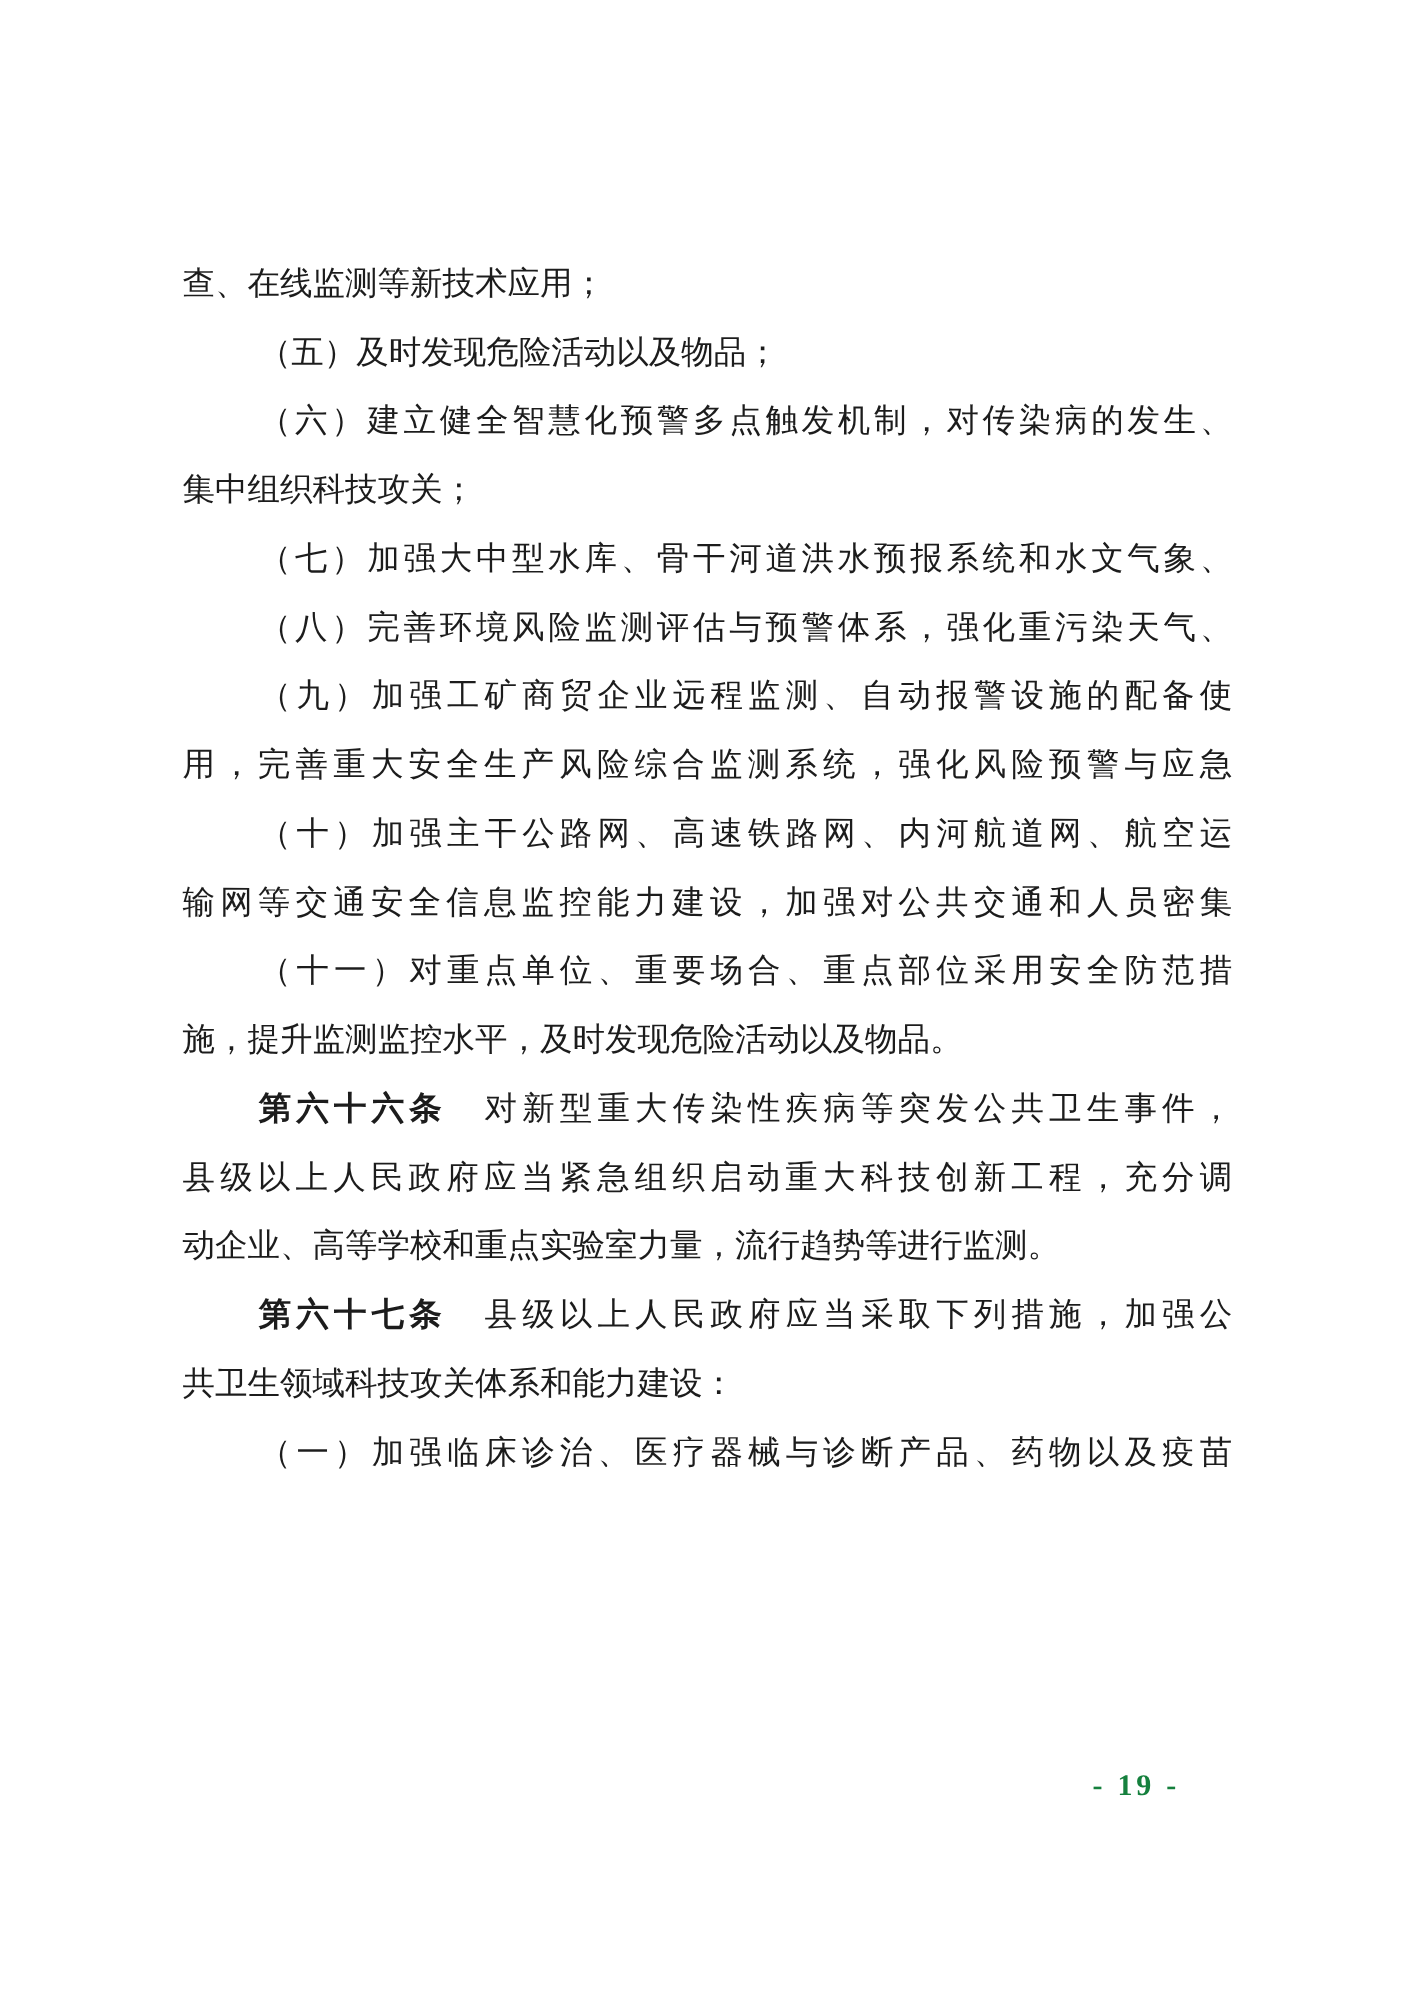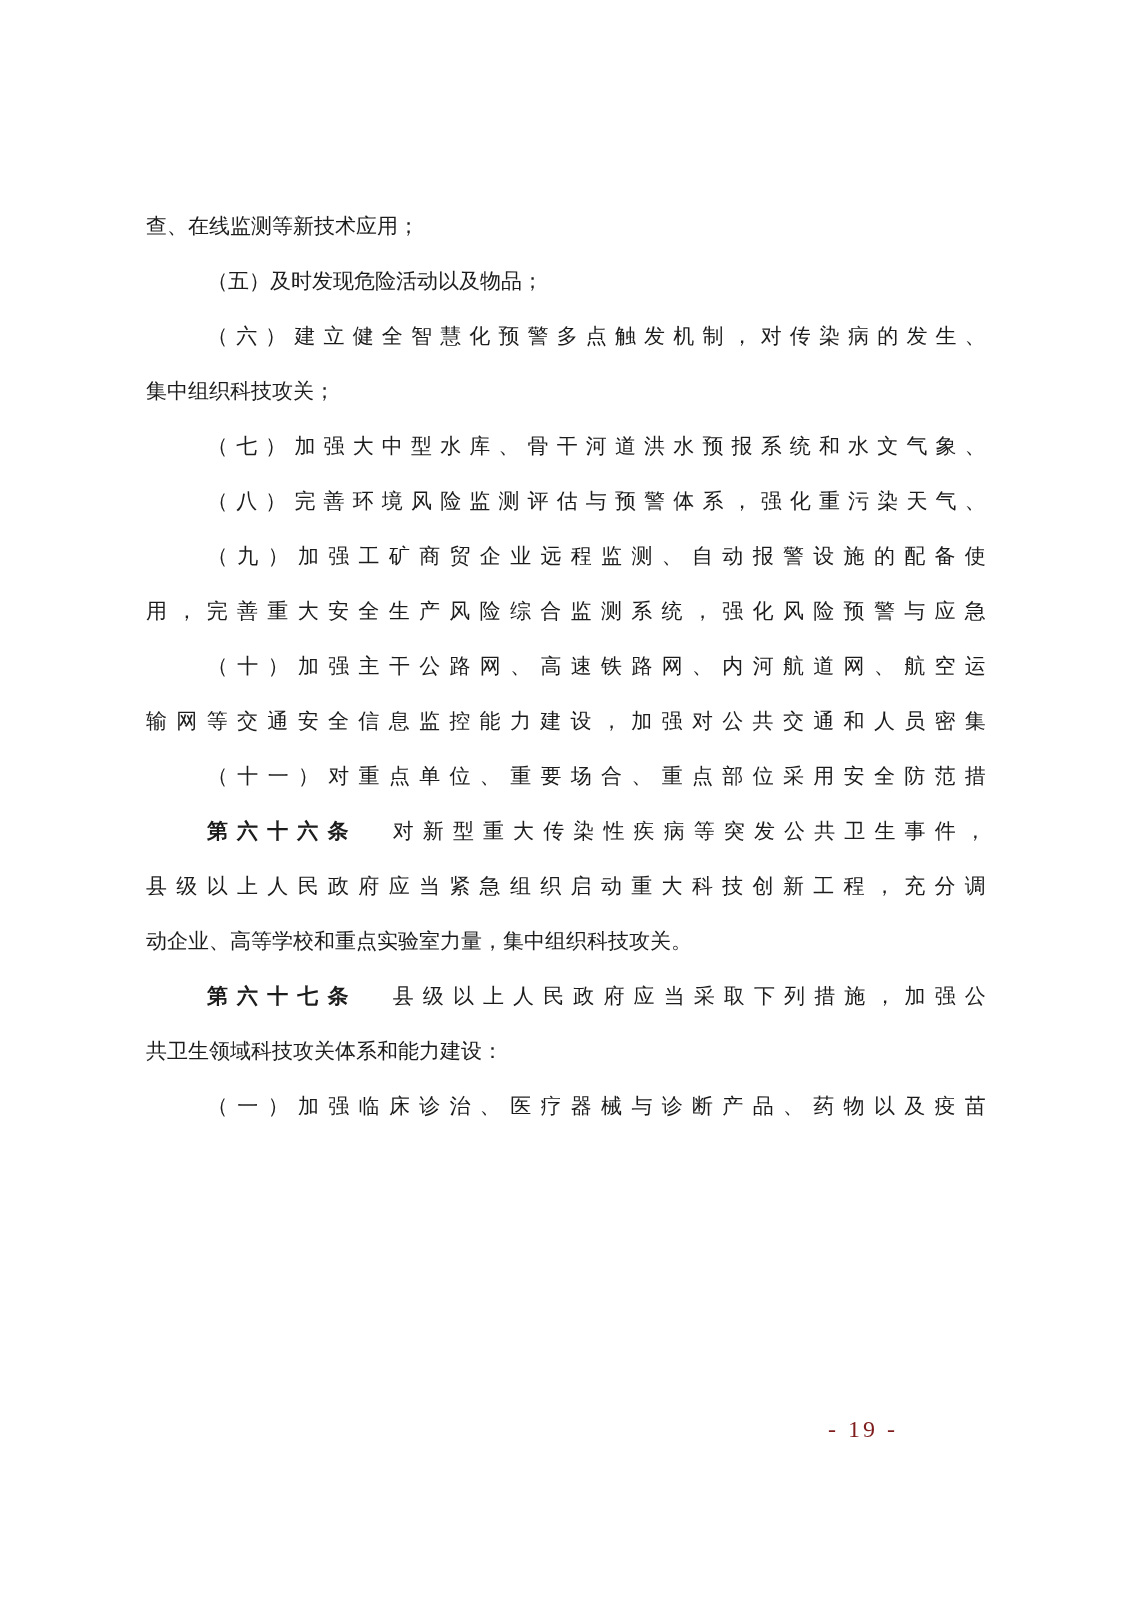--- a/index.html
+++ b/index.html
@@ -13,41 +13,42 @@
   }
   .doc {
     position: absolute;
     left: 146px;
     top: 199px;
     width: 840px;
   }
   .line {
     height: 55px;
     line-height: 55px;
-    font-size: 21px;
+    font-size: 26px;
     color: #1c1c1c;
     white-space: nowrap;
   }
   .line.indent { padding-left: 61px; }
   .line.just {
     display: flex;
     justify-content: space-between;
   }
   .line.just span { flex: 0 0 auto; }
   .sp { width: 26px; display: inline-block; }
   .b { font-weight: 700; }
   .pageno {
     position: absolute;
-    left: 828px;
+    left: 874px;
     top: 1412px;
     font-size: 24px;
     line-height: 34px;
-    color: #7f1d1d;
+    color: #15803d;
     letter-spacing: 3px;
     font-family: "Liberation Serif", "DejaVu Serif", serif;
+    font-weight: bold;
   }
 </style>
 </head>
 <body>
 
 <div class="doc" id="doc-lines">
     <div class="line"><span>查、在线监测等新技术应用；</span></div>
     <div class="line indent"><span>（五）及时发现危险活动以及物品；</span></div>
     <div class="line indent just">
       <span>（</span>
@@ -274,20 +275,21 @@
       <span>部</span>
       <span>位</span>
       <span>采</span>
       <span>用</span>
       <span>安</span>
       <span>全</span>
       <span>防</span>
       <span>范</span>
       <span>措</span>
     </div>
+    <div class="line"><span>施，提升监测监控水平，及时发现危险活动以及物品。</span></div>
     <div class="line indent just">
       <span class="b">第</span>
       <span class="b">六</span>
       <span class="b">十</span>
       <span class="b">六</span>
       <span class="b">条</span>
       <span class="sp"></span>
       <span>对</span>
       <span>新</span>
       <span>型</span>
@@ -332,21 +334,21 @@
       <span>技</span>
       <span>创</span>
       <span>新</span>
       <span>工</span>
       <span>程</span>
       <span>，</span>
       <span>充</span>
       <span>分</span>
       <span>调</span>
     </div>
-    <div class="line"><span>动企业、高等学校和重点实验室力量，集中组织科技攻关。</span></div>
+    <div class="line"><span>动企业、高等学校和重点实验室力量，流行趋势等进行监测。</span></div>
     <div class="line indent just">
       <span class="b">第</span>
       <span class="b">六</span>
       <span class="b">十</span>
       <span class="b">七</span>
       <span class="b">条</span>
       <span class="sp"></span>
       <span>县</span>
       <span>级</span>
       <span>以</span>

